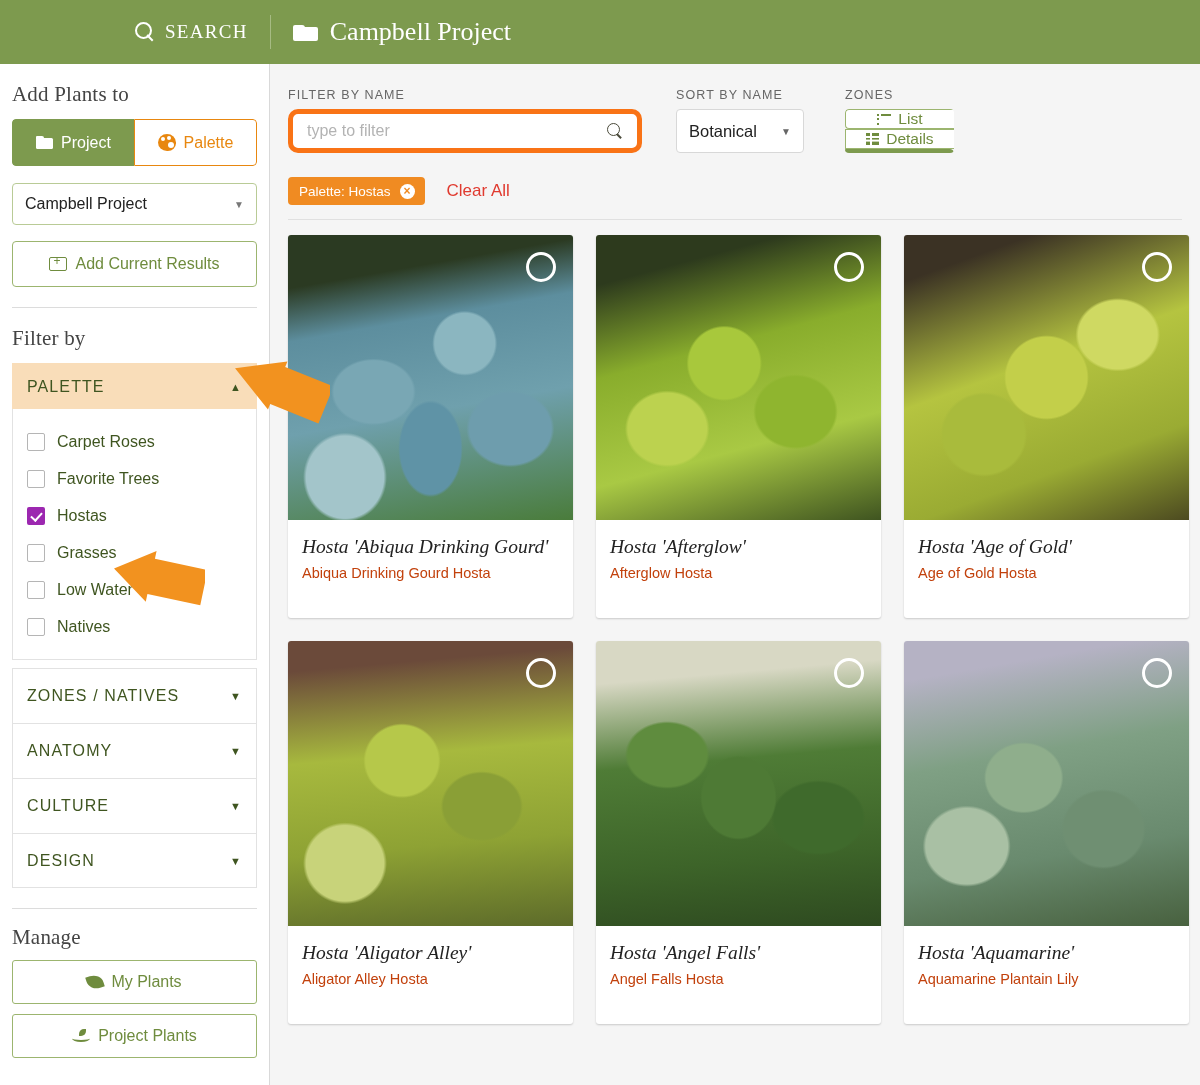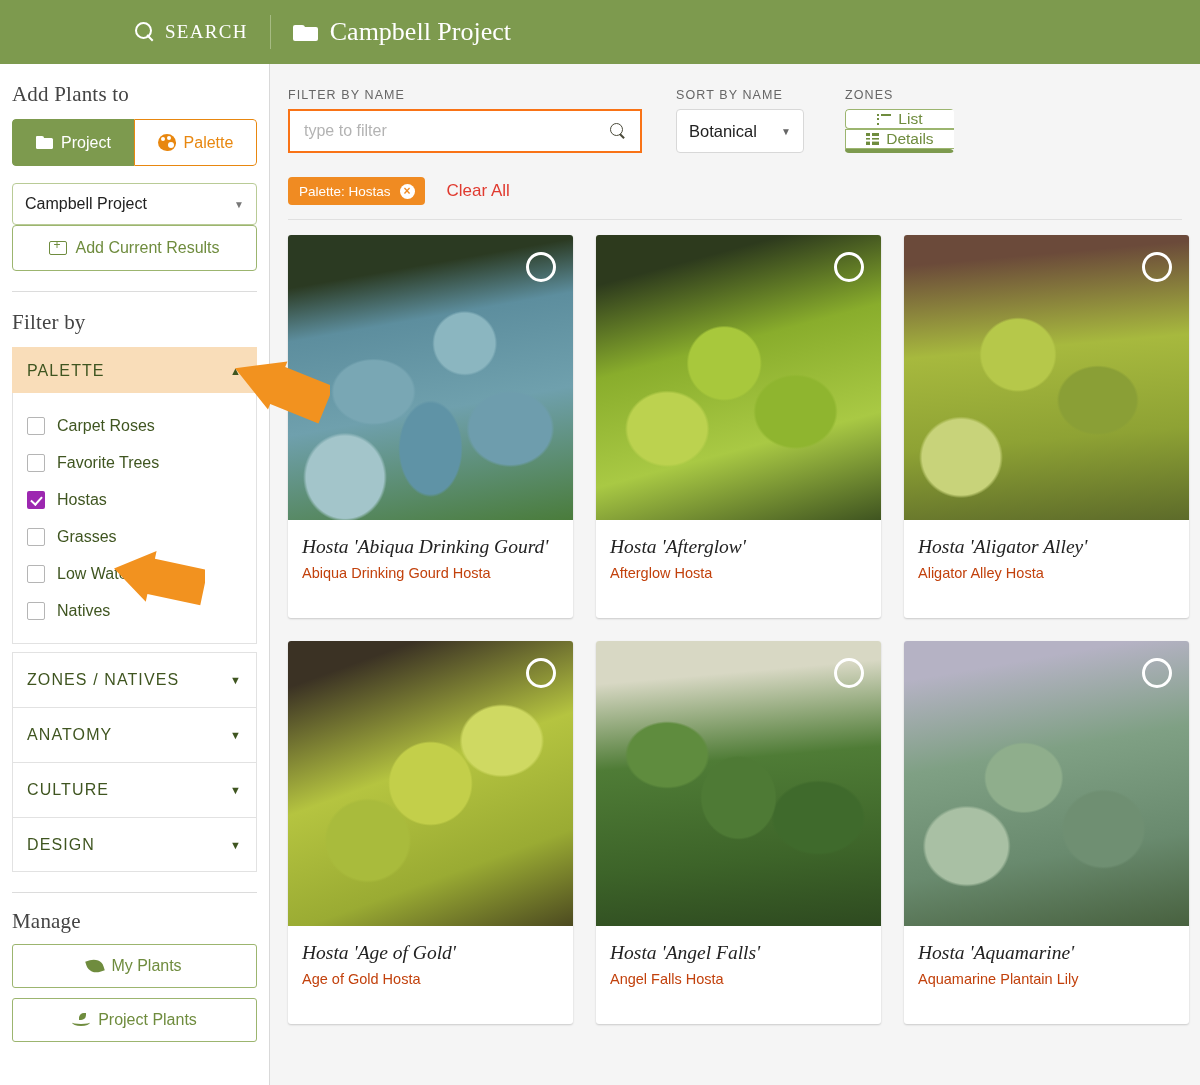--- a/index.html
+++ b/index.html
@@ -106,21 +106,21 @@
   }
 
   .select-box {
     margin-top: 17px; height: 42px; border: 1px solid #b9cb96; border-radius: 4px;
     display: flex; align-items: center; padding: 0 12px; background: #fff;
     font-size: 16px; color: #222; cursor: pointer;
   }
   .select-box .caret { margin-left: auto; color: #777; font-size: 10px; }
 
   .outline-btn {
-    height: 46px; border: 1px solid #9cb56f; border-radius: 4px;
+    margin-top: 16px; height: 46px; border: 1px solid #9cb56f; border-radius: 4px;
     display: flex; align-items: center; justify-content: center; gap: 8px;
     background: #fff; color: #6f8c3e; font-size: 16px; cursor: pointer;
   }
   .folder-plus {
     width: 18px; height: 14px; border: 1.6px solid #6f8c3e; border-radius: 2px;
     position: relative; display: inline-block;
   }
   .folder-plus::before {
     content: "+"; position: absolute; left: 3px; top: -4px;
     font-size: 12px; line-height: 14px; color: #6f8c3e;
@@ -192,22 +192,22 @@
   .main {
     position: absolute; top: 64px; left: 270px; width: 930px; height: 1021px;
     background: #f5f5f5;
   }
   .toolbar { padding: 24px 18px 0 18px; display: flex; align-items: flex-end; gap: 0; }
   .field-group { display: flex; flex-direction: column; }
   .field-lbl {
     font-size: 12.5px; letter-spacing: 1.1px; color: #666; margin-bottom: 7px;
   }
   .filter-input-wrap {
-    width: 354px; height: 44px; background: #fff; border: 2px solid #f97316;
-    border-radius: 0; display: flex; align-items: center; padding: 0 14px;
+    width: 354px; height: 44px; background: #fff; border: 5px solid #f97316;
+    border-radius: 10px; display: flex; align-items: center; padding: 0 14px;
   }
   .filter-input {
     border: none; outline: none; flex: 1; font-size: 16px; color: #222;
     font-family: "Liberation Sans", sans-serif; background: transparent;
   }
   .filter-input::placeholder { color: #b3b3b3; }
   .search-sm {
     width: 16px; height: 16px; position: relative; flex: none;
   }
   .search-sm::before {
@@ -532,35 +532,35 @@
     <div class="card">
       <div class="card-img ph2">
         <span class="sel-circle"></span>
       </div>
       <div class="card-body">
         <div class="bot-name">Hosta 'Afterglow'</div>
         <div class="com-name">Afterglow Hosta</div>
       </div>
     </div>
     <div class="card">
+      <div class="card-img ph3">
+        <span class="sel-circle"></span>
+      </div>
+      <div class="card-body">
+        <div class="bot-name">Hosta 'Age of Gold'</div>
+        <div class="com-name">Age of Gold Hosta</div>
+      </div>
+    </div>
+    <div class="card">
       <div class="card-img ph4">
         <span class="sel-circle"></span>
       </div>
       <div class="card-body">
         <div class="bot-name">Hosta 'Aligator Alley'</div>
         <div class="com-name">Aligator Alley Hosta</div>
-      </div>
-    </div>
-    <div class="card">
-      <div class="card-img ph3">
-        <span class="sel-circle"></span>
-      </div>
-      <div class="card-body">
-        <div class="bot-name">Hosta 'Age of Gold'</div>
-        <div class="com-name">Age of Gold Hosta</div>
       </div>
     </div>
     <div class="card">
       <div class="card-img ph5">
         <span class="sel-circle"></span>
       </div>
       <div class="card-body">
         <div class="bot-name">Hosta 'Angel Falls'</div>
         <div class="com-name">Angel Falls Hosta</div>
       </div>

